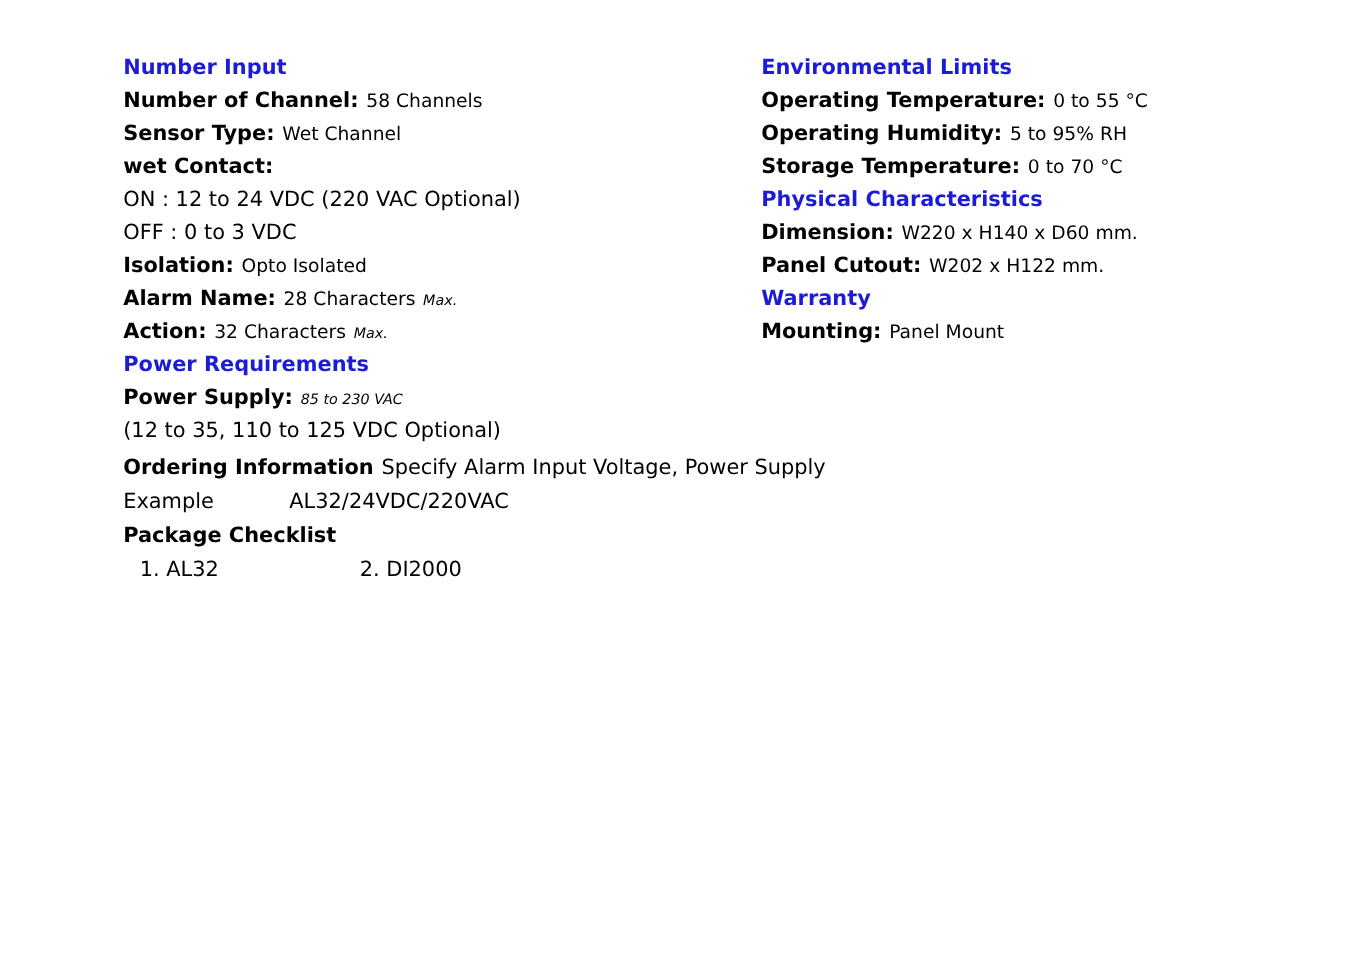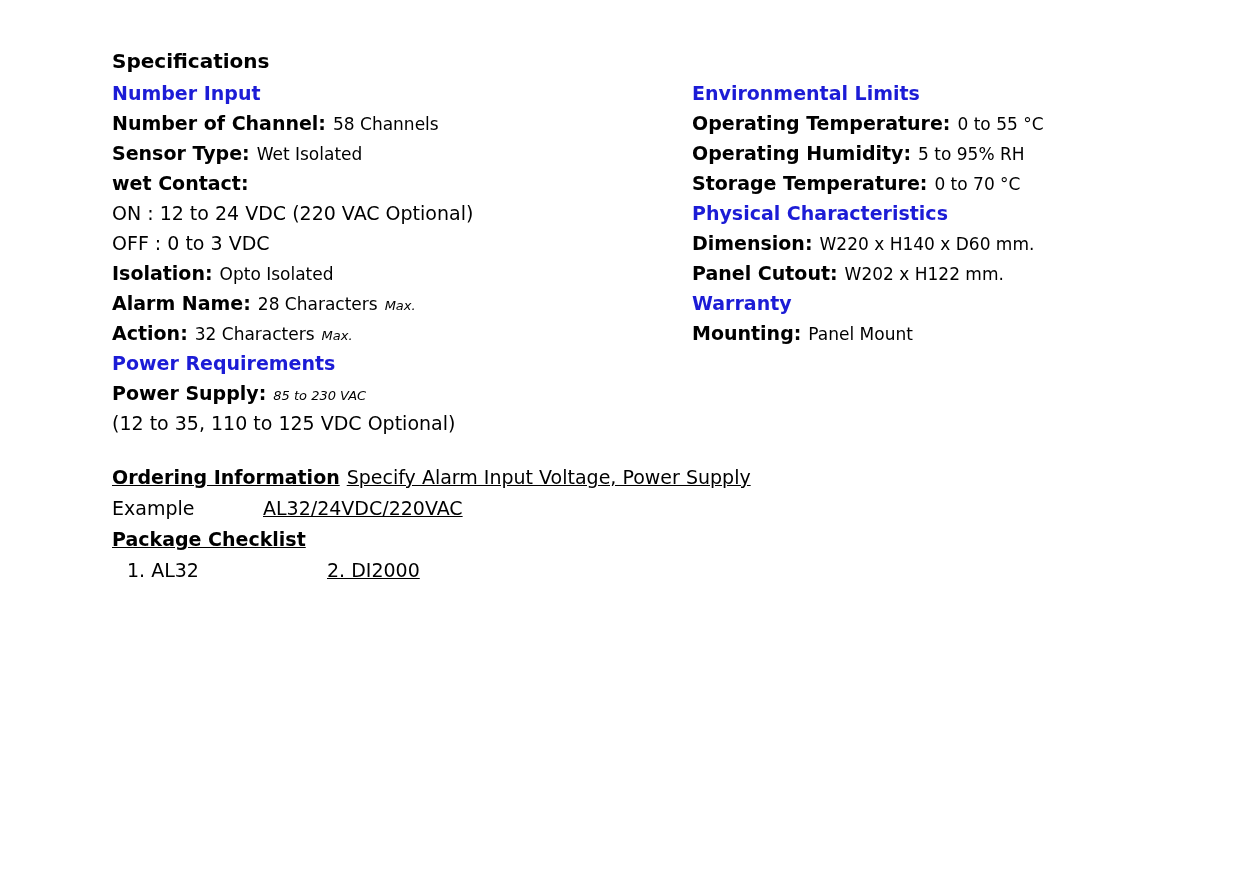--- a/index.html
+++ b/index.html
@@ -39,47 +39,45 @@
     white-space: nowrap;
   }
   .row .label { font-weight: bold; }
   .row.heading .heading-text {
     font-weight: bold;
     color: var(--heading-blue);
   }
   .val-sm { font-size: 17px; margin-left: 7px; }
   .val-lg { font-size: 13px; margin-left: 7px; font-style: italic; }
   .ordering {
-    margin-top: 24px;
-    text-decoration: underline;
+    margin-top: 4px;
   }
   .ord-row {
     line-height: 31px;
     height: 31px;
     font-size: 19px;
     white-space: nowrap;
   }
   .ord-bold { font-weight: bold; }
   .ord-desc { margin-left: 7px; }
   .example-label { display: inline-block; width: 151px; }
   .check-item-1 { display: inline-block; margin-left: 15px; width: 200px; }
 </style>
 </head>
 <body>
 
 <main class="page">
 
-  <h1 class="title">Specifications</h1>
 
   <div class="cols">
 
     <div class="col-left">
       <div class="row heading"><span class="heading-text">Number Input</span></div>
       <div class="row"><span class="label">Number of Channel:</span><span class="val-sm">58 Channels</span></div>
-      <div class="row"><span class="label">Sensor Type:</span><span class="val-sm">Wet Isolated</span></div>
+      <div class="row"><span class="label">Sensor Type:</span><span class="val-sm">Wet Channel</span></div>
       <div class="row"><span class="label">wet Contact:</span></div>
       <div class="row"><span>ON : 12 to 24 VDC (220 VAC Optional)</span></div>
       <div class="row"><span>OFF : 0 to 3 VDC</span></div>
       <div class="row"><span class="label">Isolation:</span><span class="val-sm">Opto Isolated</span></div>
       <div class="row"><span class="label">Alarm Name:</span><span class="val-sm">28 Characters</span><span class="val-lg">Max.</span></div>
       <div class="row"><span class="label">Action:</span><span class="val-sm">32 Characters</span><span class="val-lg">Max.</span></div>
       <div class="row heading"><span class="heading-text">Power Requirements</span></div>
       <div class="row"><span class="label">Power Supply:</span><span class="val-lg">85 to 230 VAC</span></div>
       <div class="row"><span>(12 to 35, 110 to 125 VDC Optional)</span></div>
     </div>

